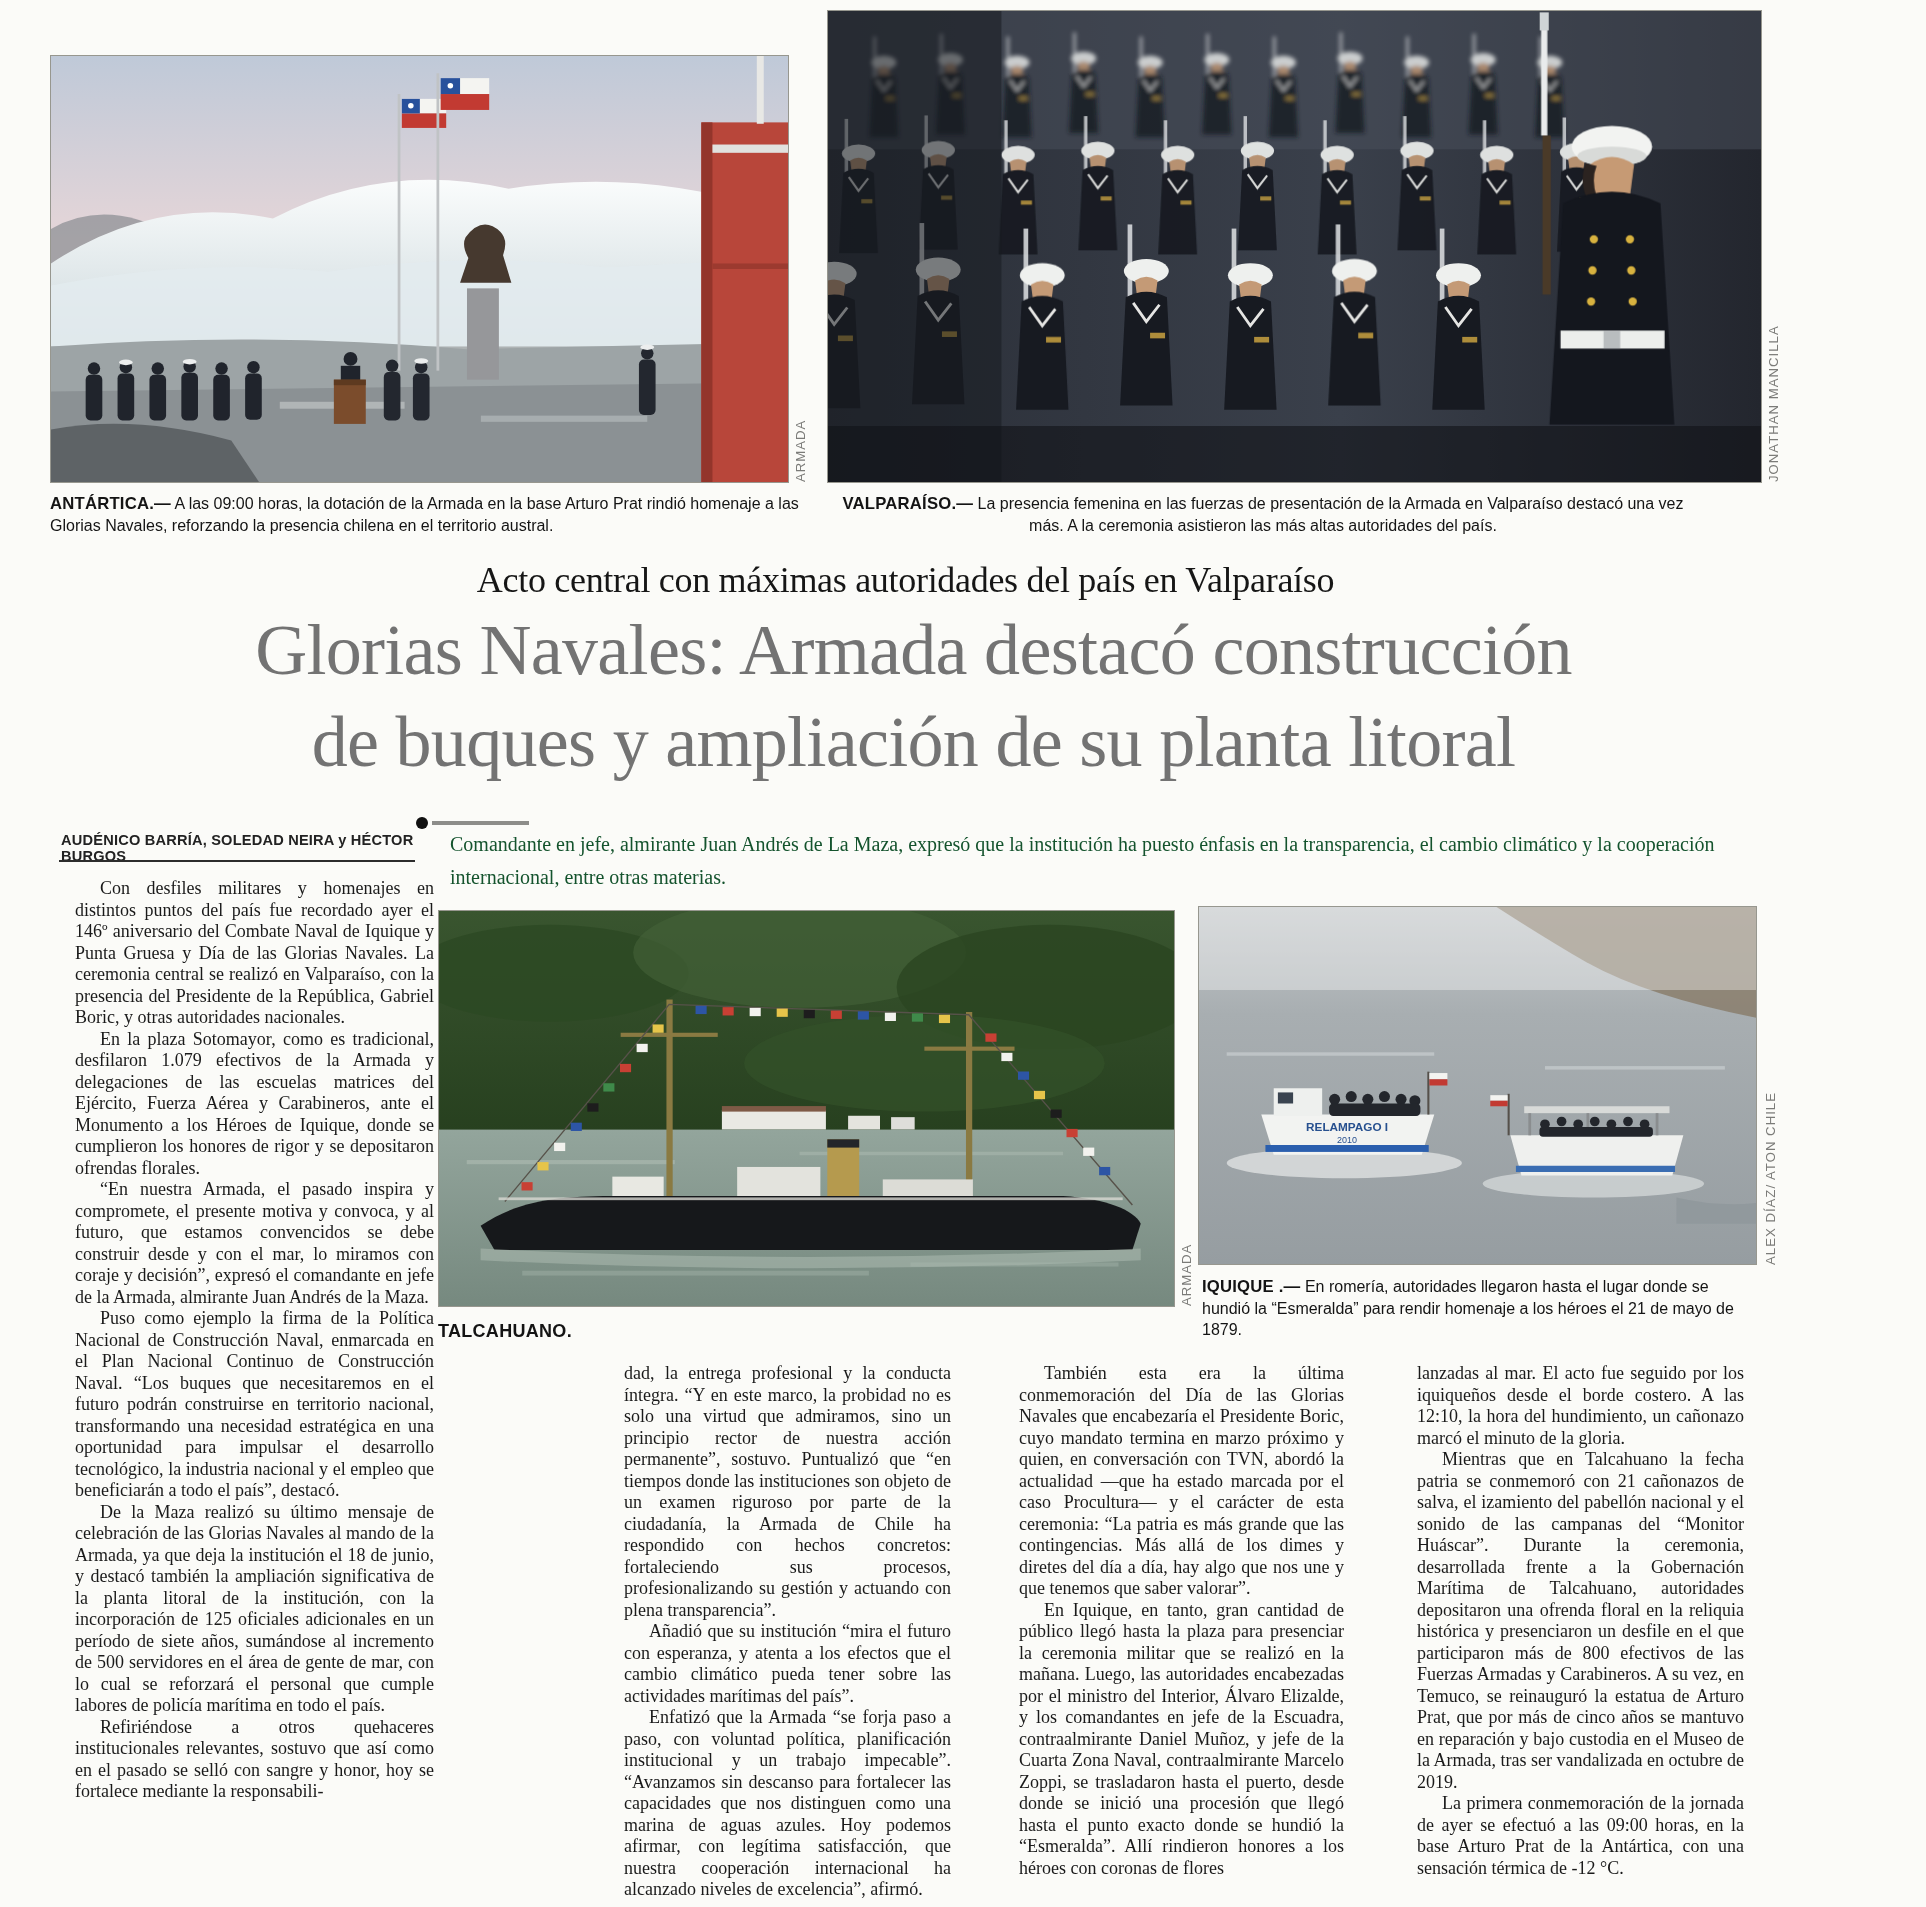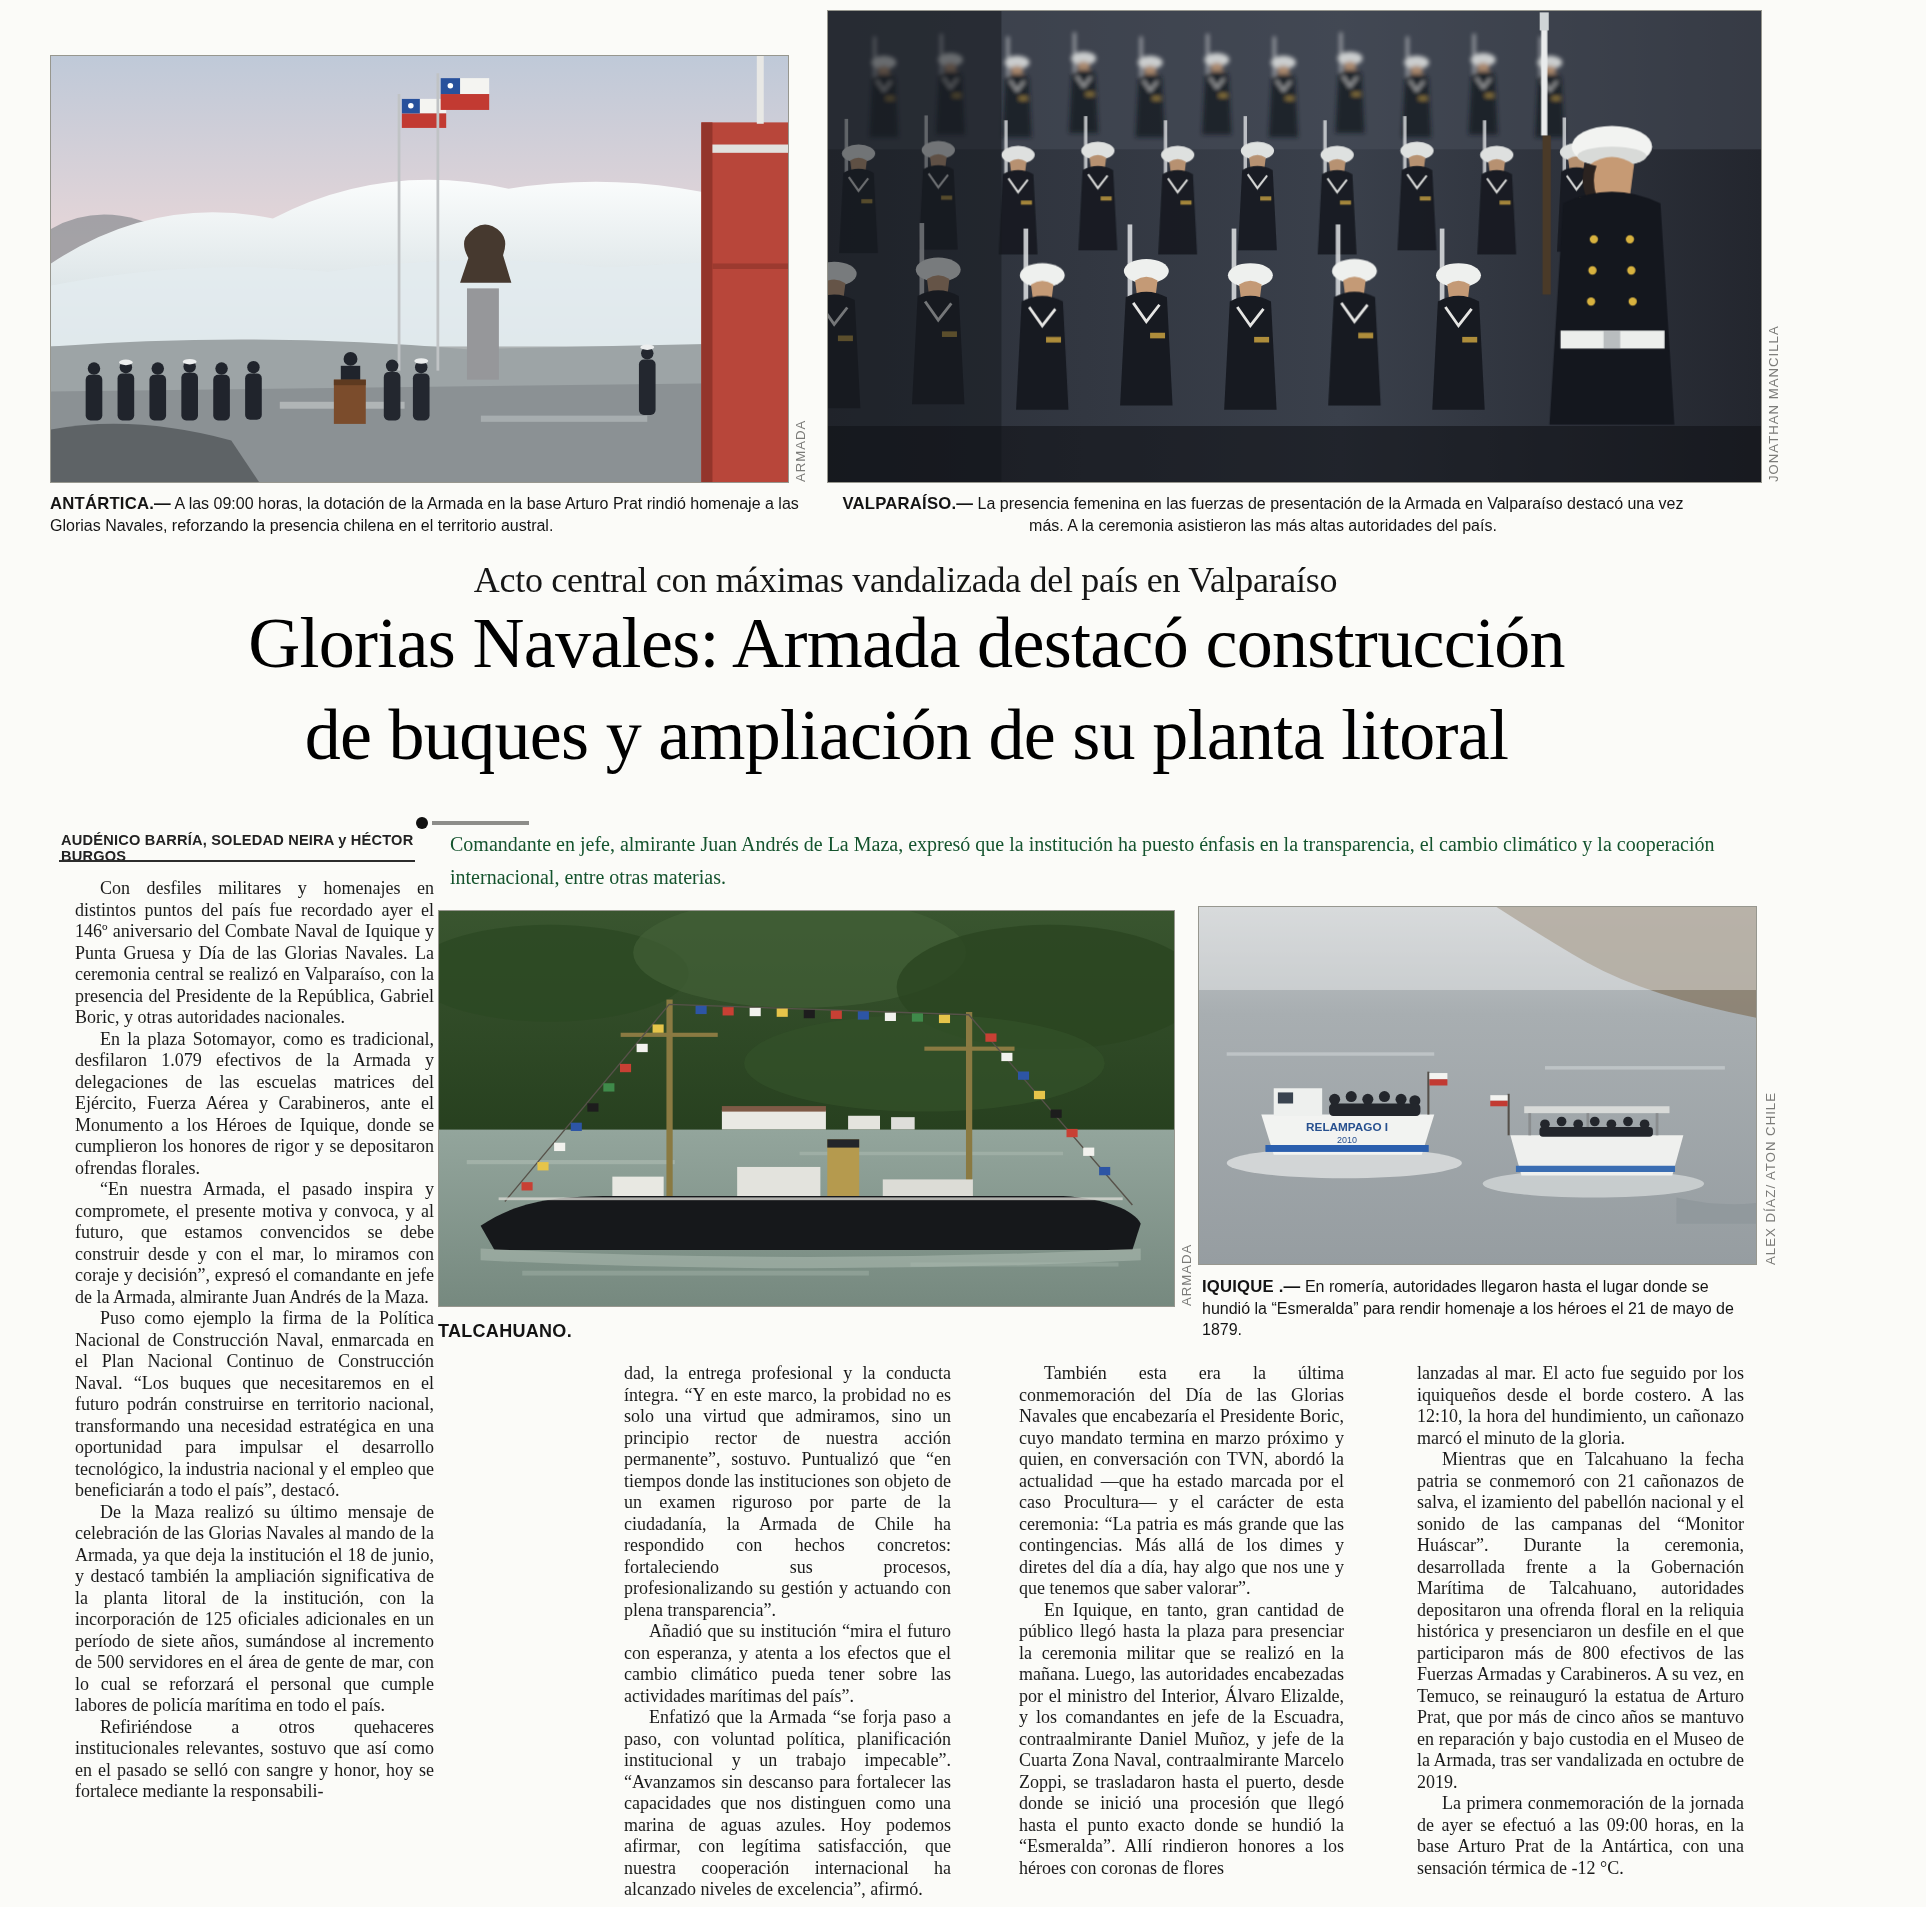--- a/index.html
+++ b/index.html
@@ -15,21 +15,21 @@
   .cap b{font-size:16.7px;letter-spacing:0.2px;}
   .cap-ant{left:50px;top:493px;width:759px;}
   .cap-val{left:827px;top:493px;width:872px;text-align:center;}
   .cap-iqq{left:1202px;top:1276px;width:556px;}
   .sidecap{position:absolute;left:438px;top:1320px;width:146px;
            font-family:"Liberation Sans",sans-serif;font-size:17.4px;line-height:23px;color:#141414;margin:0;}
   .sidecap b{display:block;font-size:18px;letter-spacing:0.3px;margin-bottom:1.4px;}
   .kicker{position:absolute;left:50px;top:559px;width:1711px;text-align:center;
           font-size:36px;letter-spacing:-0.3px;color:#161616;margin:0;}
   .headline{position:absolute;left:39px;top:596px;width:1733px;text-align:center;
-            font-size:72px;line-height:92px;letter-spacing:-0.7px;color:#000000;margin:1px;font-weight:400;}
+            font-size:72px;line-height:92px;letter-spacing:-0.7px;color:#737373;margin:8px;font-weight:400;}
   .deco-dot{position:absolute;left:416px;top:817px;width:11.8px;height:11.8px;border-radius:50%;background:#101010;}
   .deco-line{position:absolute;left:432px;top:821px;width:97px;height:3.5px;background:#8d8d8a;}
   .byline{position:absolute;left:61px;top:832px;width:361px;font-family:"Liberation Sans",sans-serif;
           font-weight:bold;font-size:14.6px;letter-spacing:0.2px;color:#222;margin:0;}
   .byline-rule{position:absolute;left:59px;top:860px;width:356px;height:2.1px;background:#2c2c2c;}
   .deck{position:absolute;left:450px;top:828px;width:1320px;font-size:20px;line-height:33px;color:#14532d;margin:0;}
   .col{position:absolute;font-size:18px;line-height:21.5px;text-align:justify;}
   .col p{margin:0;text-indent:25px;}
   .col p.noind{text-indent:0;}
   #col1{left:75px;top:878px;width:359px;}
@@ -216,21 +216,21 @@
         <rect x="-34" y="292" width="150" height="26" fill="#eceeec"></rect>
         <rect x="28" y="292" width="24" height="26" fill="#b9bdbf"></rect>
       </g>
       <rect width="250" height="681" fill="#181b21" opacity="0.55"></rect>
       <rect y="600" width="1345" height="81" fill="#101217" opacity="0.6"></rect>
     </svg>
   </div>
   <div class="credit" id="cr-val">JONATHAN MANCILLA</div>
   <p class="cap cap-val"><b>VALPARAÍSO.—</b> <span>La presencia femenina en las fuerzas de presentación de la Armada en Valparaíso destacó una vez más. A la ceremonia asistieron las más altas autoridades del país.</span></p>
 
-  <p class="kicker">Acto central con máximas vandalizada del país en Valparaíso</p>
+  <p class="kicker">Acto central con máximas autoridades del país en Valparaíso</p>
   <h1 class="headline"><span>Glorias Navales: Armada destacó construcción</span><br>
   <span>de buques y ampliación de su planta litoral</span></h1>
 
   <div class="deco-dot"></div>
   <div class="deco-line"></div>
   <p class="byline">AUDÉNICO BARRÍA, SOLEDAD NEIRA y HÉCTOR BURGOS</p>
   <div class="byline-rule"></div>
   <p class="deck">Comandante en jefe, almirante Juan Andrés de La Maza, expresó que la institución ha puesto énfasis en la transparencia, el cambio climático y la cooperación internacional, entre otras materias.</p>
 
   <div class="photo" id="ph-ship">

